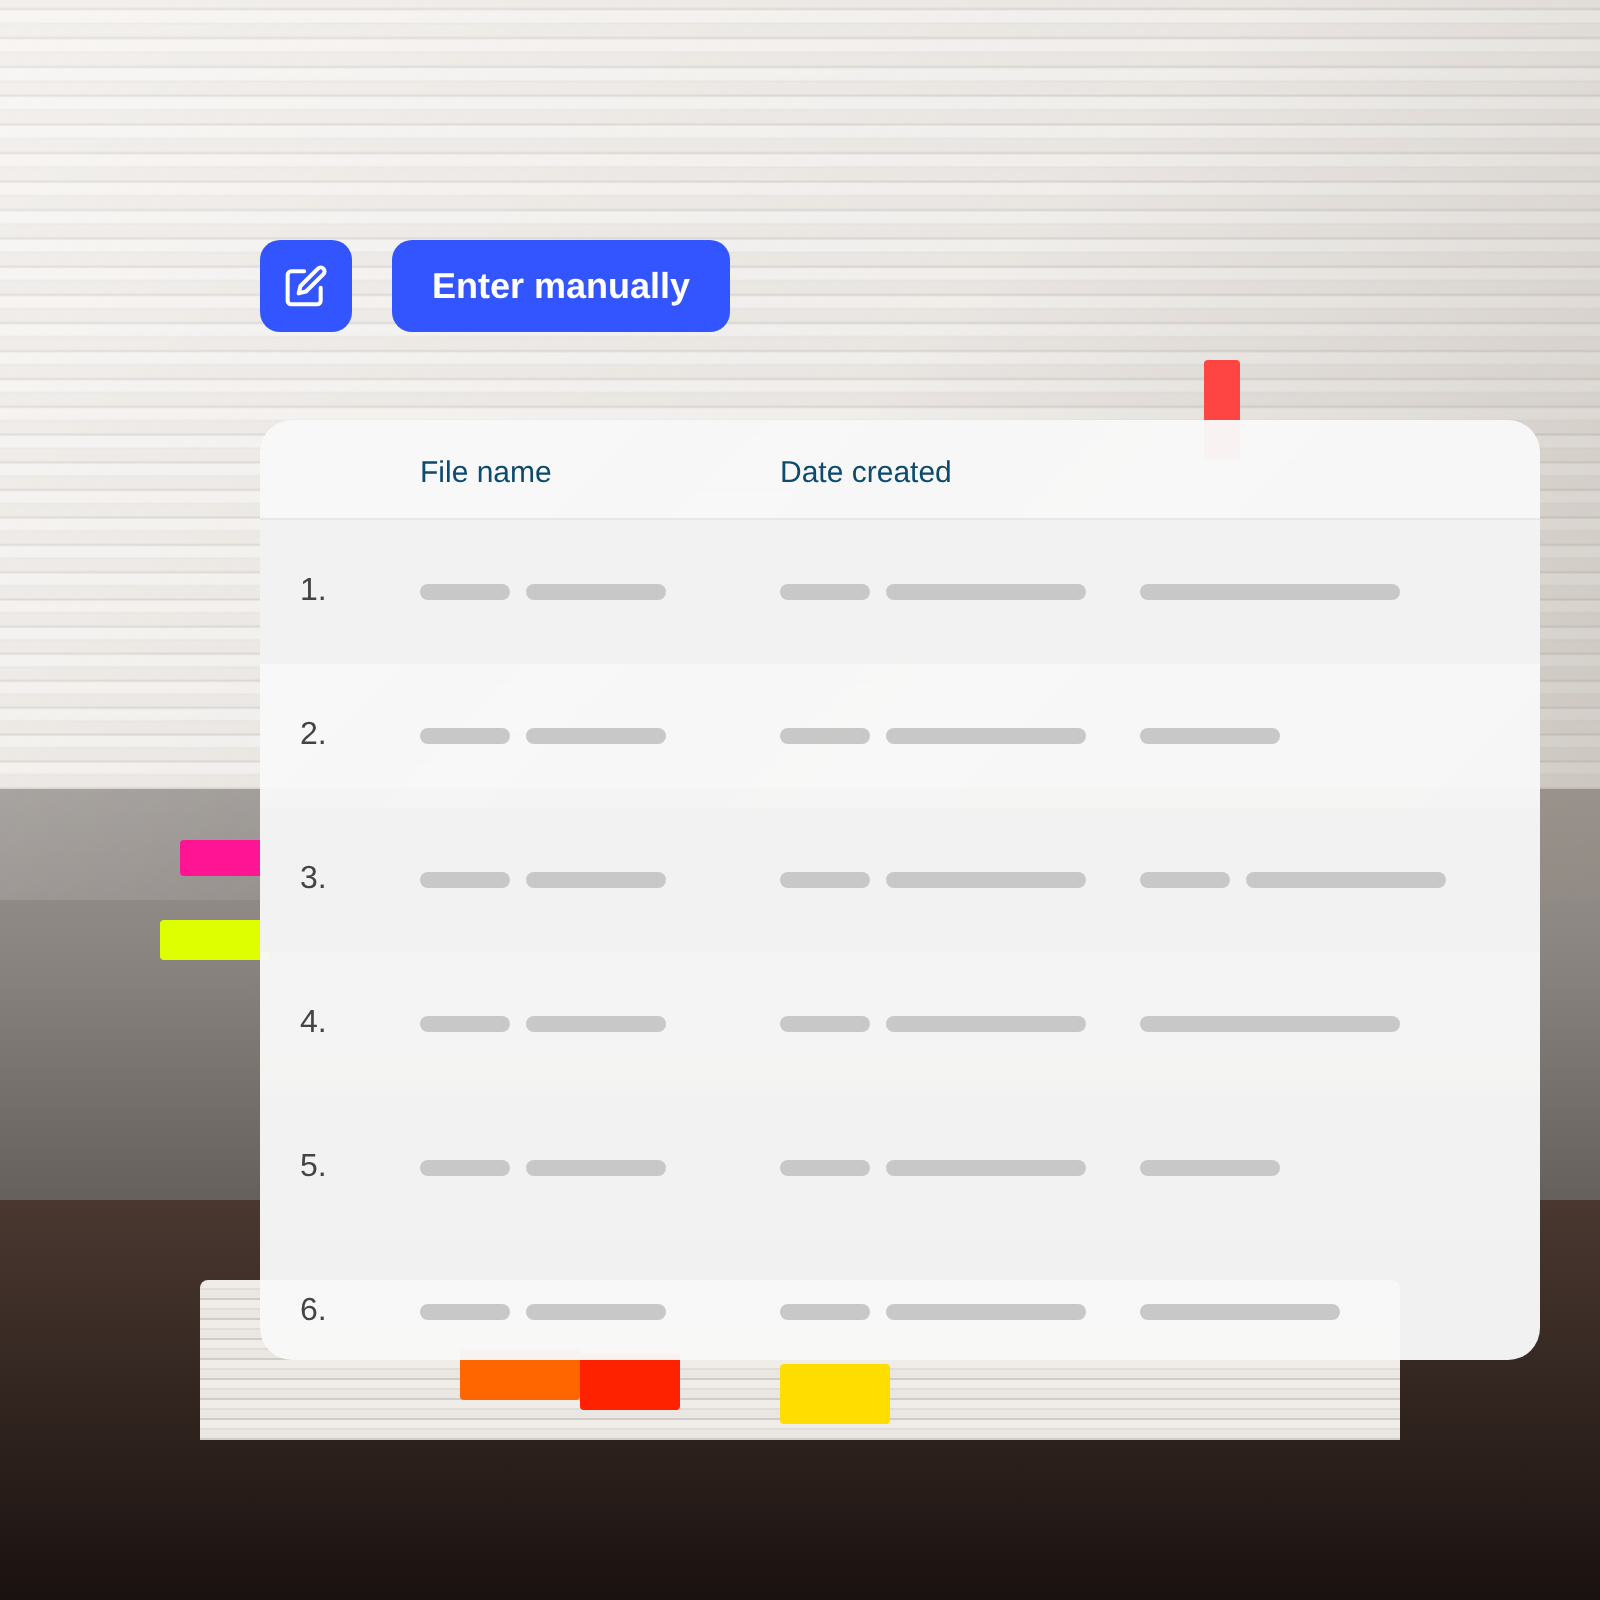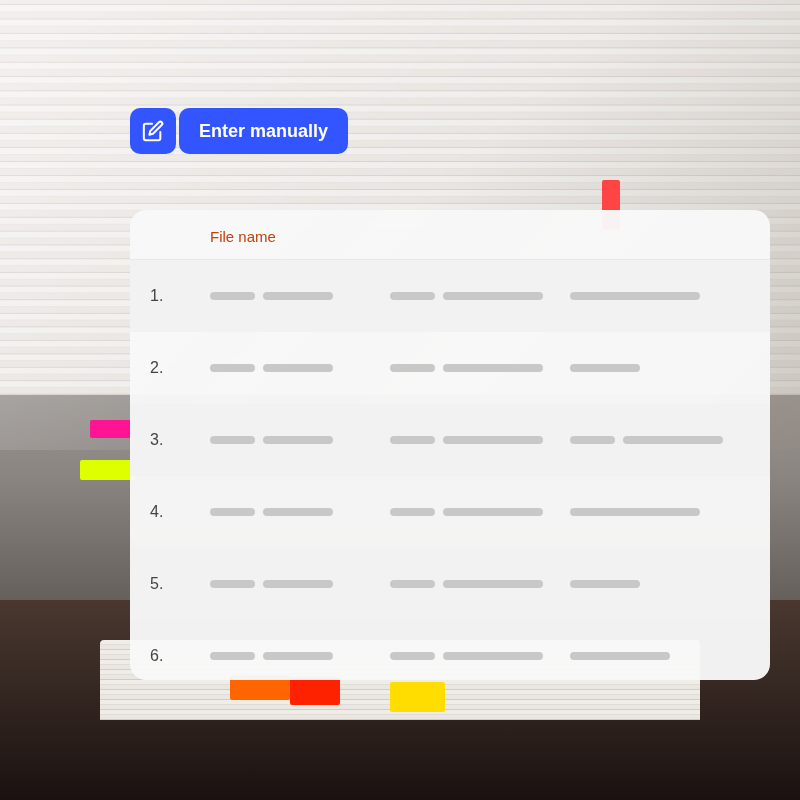--- a/index.html
+++ b/index.html
@@ -130,25 +130,25 @@
       width: 55px;
       height: 30px;
       background: #ffdd00;
       z-index: 2;
       border-radius: 2px;
     }
 
     
     .toolbar {
       position: absolute;
-      top: 108px;
+      top: 120px;
       left: 130px;
       display: flex;
       align-items: center;
-      gap: 3px;
+      gap: 20px;
       z-index: 10;
     }
 
     .icon-btn {
       width: 46px;
       height: 46px;
       background: #3355ff;
       border-radius: 10px;
       display: flex;
       align-items: center;
@@ -196,21 +196,21 @@
     .table-header {
       display: grid;
       grid-template-columns: 60px 1fr 1fr 1fr;
       padding: 18px 20px 14px;
       border-bottom: 1px solid #e8e8e8;
     }
 
     .table-header .col-label {
       font-size: 15px;
       font-weight: 500;
-      color: #c2410c;
+      color: #0c4a6e;
     }
 
     .table-row-item {
       display: grid;
       grid-template-columns: 60px 1fr 1fr 1fr;
       padding: 0 20px;
       align-items: center;
       min-height: 72px;
     }
 
@@ -312,20 +312,21 @@
   </button>
   <button class="enter-manually-btn">
     <span>Enter manually</span>
   </button>
 </div>
 
 <div class="table-panel">
   <div class="table-header">
     <div></div>
     <div class="col-label">File name</div>
+    <div class="col-label">Date created</div>
   </div>
 
   <div class="table-row-item">
     <span class="row-num">1.</span>
     <div class="cell-content">
       <div class="bar-short"></div>
       <div class="bar-medium"></div>
     </div>
     <div class="cell-content">
       <div class="bar-short"></div>

